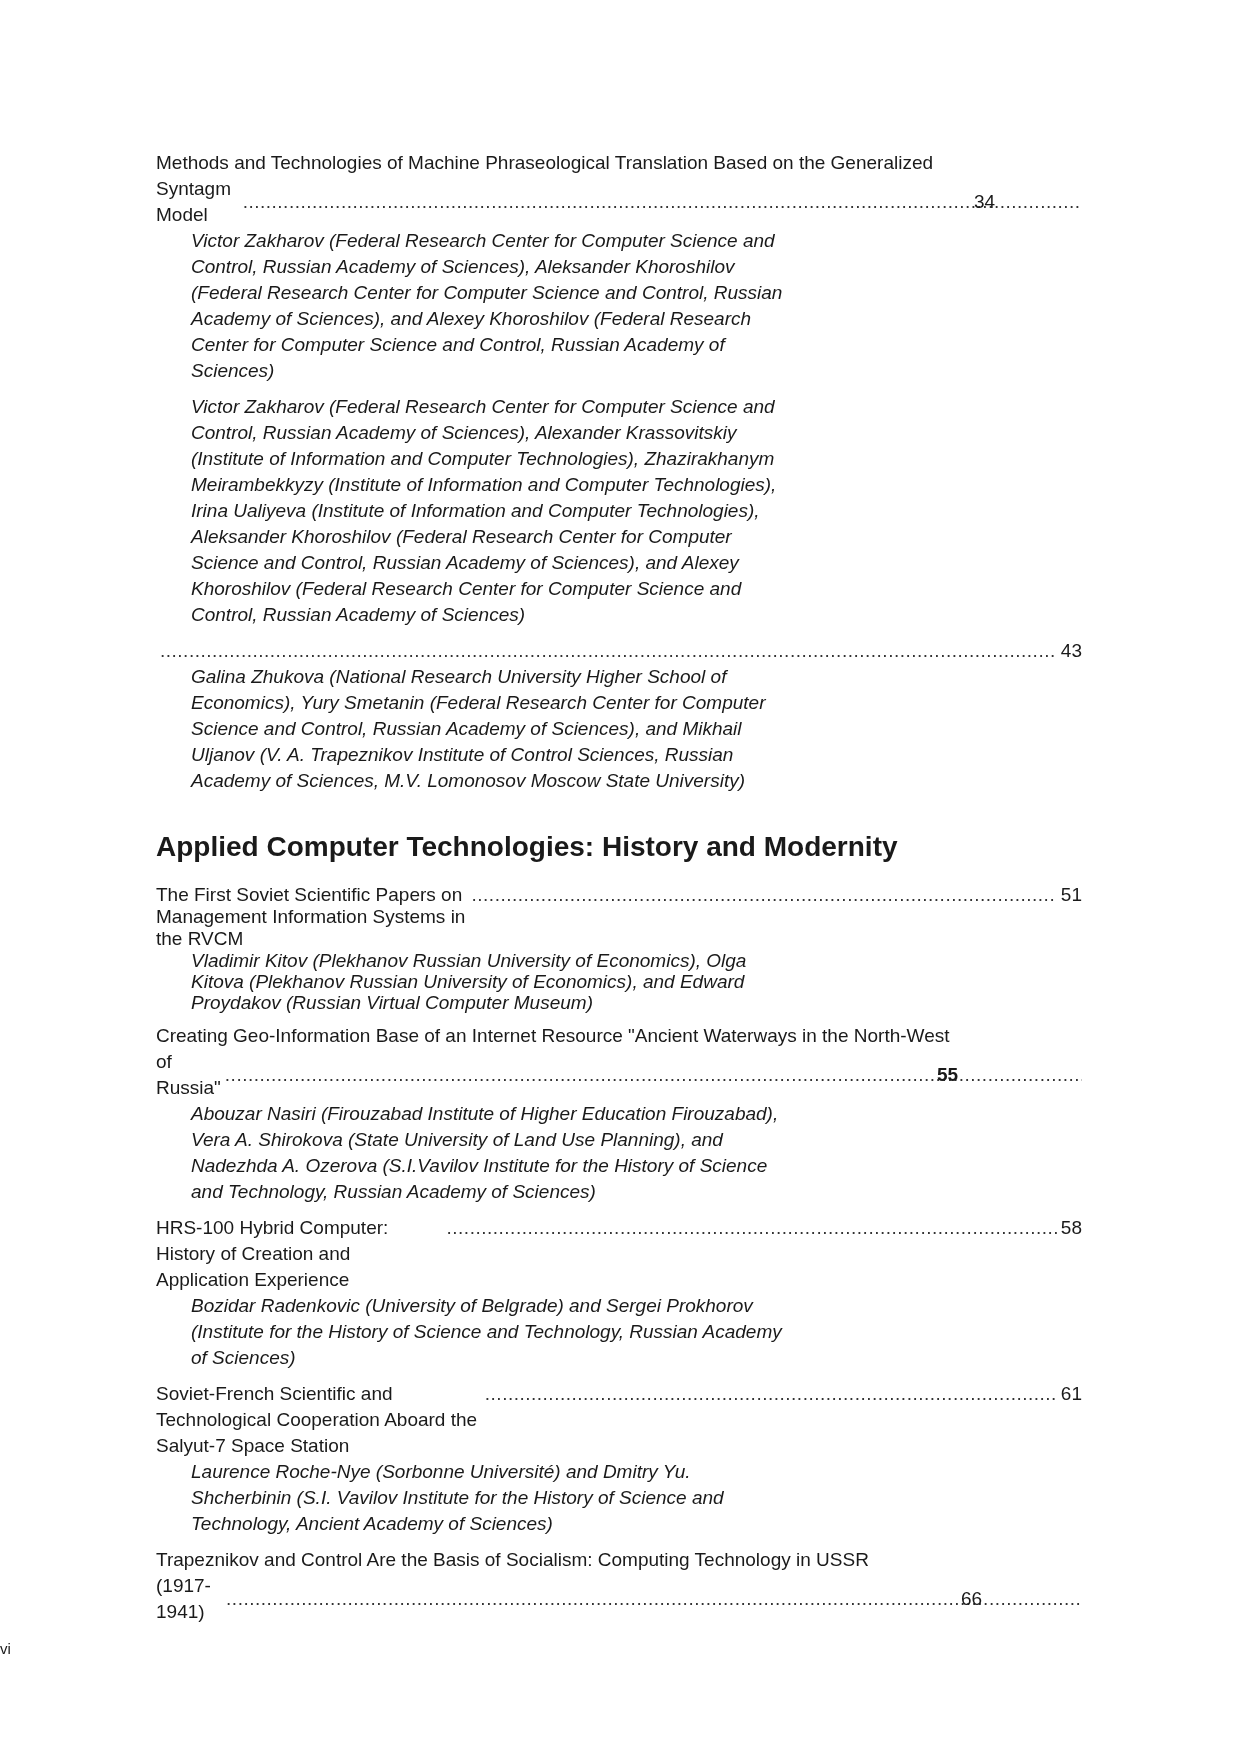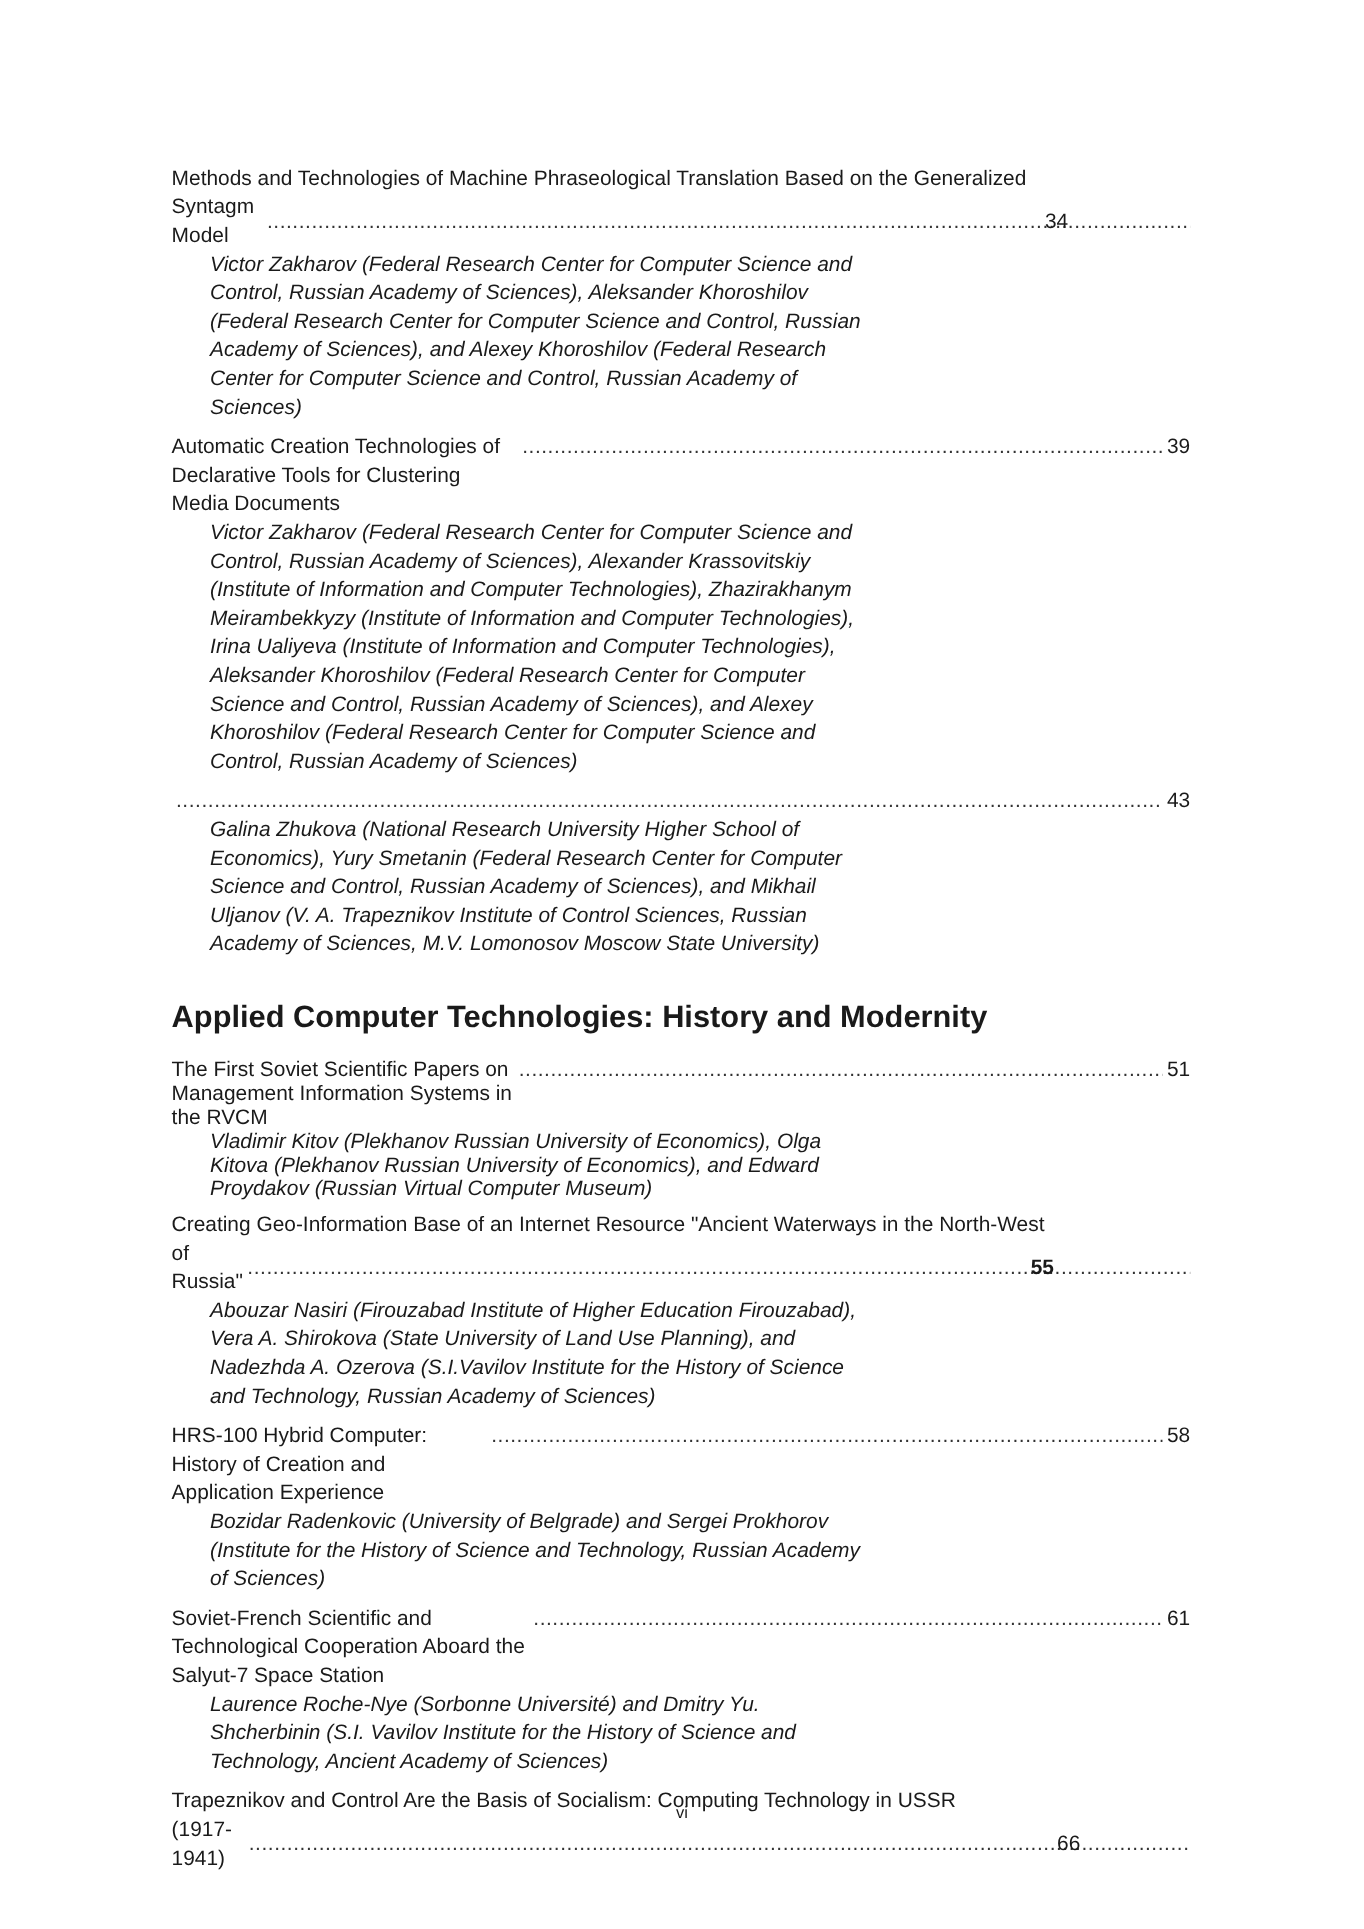--- a/index.html
+++ b/index.html
@@ -17,43 +17,38 @@
     .title-block { font-size: 19px; line-height: 26px; }
     .overlap-line { position: relative; display: flex; align-items: center; font-size: 19px; line-height: 26px; }
     .overlap-line .leader { margin-right: 0; }
     .overlap-line .pg-overlap { position: absolute; }
     .authors { font-style: italic; font-size: 19px; line-height: 26px; padding-left: 35px; width: 600px; }
     .authors.tight { line-height: 21px; }
     .section-heading {
       font-weight: bold; font-size: 28px; line-height: 34px;
       margin-top: 36px; margin-bottom: 20px;
     }
-    .folio { position: absolute; left: 0; width: 1240px; top: 1640px; text-align: center; font-size: 15px; }
+    .folio { position: absolute; left: 0; width: 1240px; top: 1640px; font-size: 15px; }
   </style>
 </head>
 <body>
 
 <div class="page">
 
   <div class="entry">
     <div class="title-block">Methods and Technologies of Machine Phraseological Translation Based on the Generalized</div>
     <div class="overlap-line">
       <span class="title-text">Syntagm Model</span>
       <span class="leader"></span>
-      <span class="pg-overlap" style="left:794px;">34</span>
+      <span class="pg-overlap" style="left:818px;">34</span>
     </div>
     <div class="authors">Victor Zakharov (Federal Research Center for Computer Science and Control, Russian Academy of Sciences), Aleksander Khoroshilov (Federal Research Center for Computer Science and Control, Russian Academy of Sciences), and Alexey Khoroshilov (Federal Research Center for Computer Science and Control, Russian Academy of Sciences)</div>
   </div>
 
   <div class="entry">
-    <div class="title-line">
-      <span class="title-text">Automatic Creation Technologies of Declarative Tools for Clustering Media Documents</span>
-      <span class="leader"></span>
-      <span class="pg">39</span>
-    </div>
     <div class="authors">Victor Zakharov (Federal Research Center for Computer Science and Control, Russian Academy of Sciences), Alexander Krassovitskiy (Institute of Information and Computer Technologies), Zhazirakhanym Meirambekkyzy (Institute of Information and Computer Technologies), Irina Ualiyeva (Institute of Information and Computer Technologies), Aleksander Khoroshilov (Federal Research Center for Computer Science and Control, Russian Academy of Sciences), and Alexey Khoroshilov (Federal Research Center for Computer Science and Control, Russian Academy of Sciences)</div>
   </div>
 
   <div class="entry">
     <div class="title-line">
       <span class="leader"></span>
       <span class="pg">43</span>
     </div>
     <div class="authors">Galina Zhukova (National Research University Higher School of Economics), Yury Smetanin (Federal Research Center for Computer Science and Control, Russian Academy of Sciences), and Mikhail Uljanov (V. A. Trapeznikov Institute of Control Sciences, Russian Academy of Sciences, M.V. Lomonosov Moscow State University)</div>
   </div>

